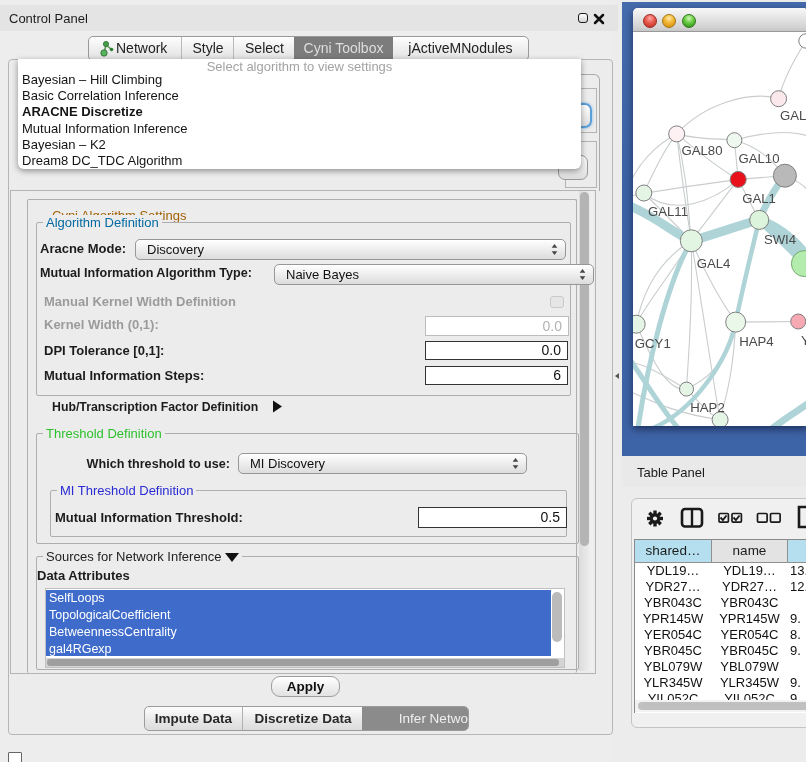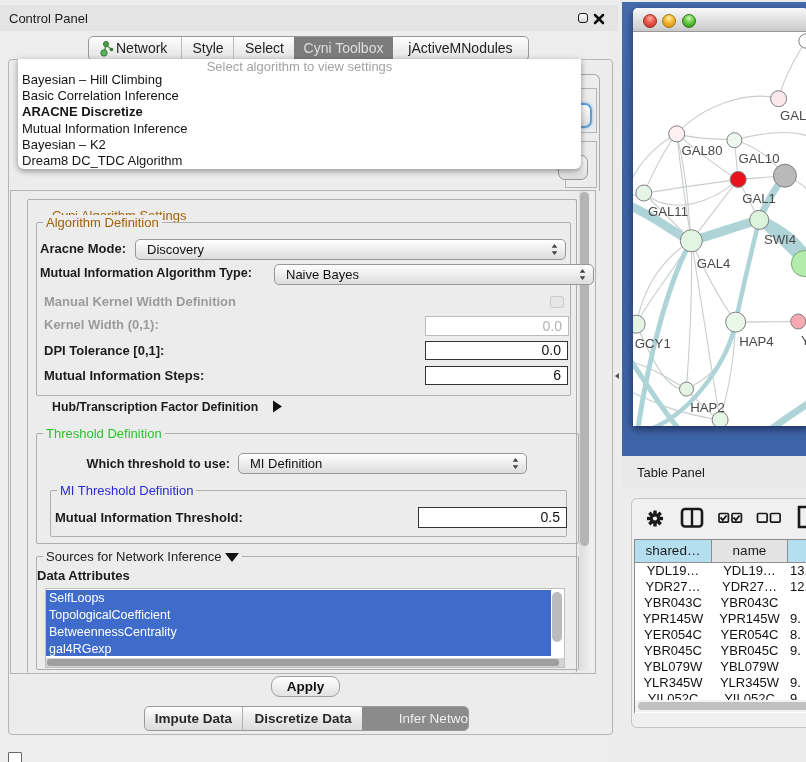--- a/index.html
+++ b/index.html
@@ -212,21 +212,21 @@
   <div class="abs" style="left:10px;top:190px;width:584px;height:482px;border:1px solid #b4b4b4;background:#ececec;"></div>
 
   <div class="abs" style="left:579px;top:191px;width:14px;height:480px;background:linear-gradient(90deg,#dcdcdc,#f2f2f2);"></div>
   <div class="abs" style="left:580px;top:192px;width:9px;height:354px;background:#b4b4b4;border-radius:5px;"></div>
 
   <div class="group" style="left:27px;top:199px;width:548px;height:473px;border-bottom:none;">
     <span class="legend" style="left:21px;color:#a16207;margin-top:16px;">Cyni Algorithm Settings</span>
   </div>
 
   <div class="group" style="left:36px;top:222px;width:533px;height:172px;">
-    <span class="legend" style="left:6px;color:#a16207;">Algorithm Definition</span>
+    <span class="legend" style="left:6px;color:#0369a1;">Algorithm Definition</span>
   </div>
   <div class="lbl b" style="left:40px;top:241px;">Aracne Mode:</div>
   <div class="combo" style="left:135px;top:239px;width:429px;height:19px;">
       <span class="tx">Discovery</span>
     <svg class="ar" width="8" height="15" viewBox="0 0 8 15">
         <path d="M4,2 L6.8,5.8 H1.2 Z" fill="#444"></path>
         <path d="M4,13 L1.2,9.2 H6.8 Z" fill="#444"></path>
       </svg>
   </div>
   <div class="lbl b" style="left:40px;top:266px;font-size:12.6px;">Mutual Information Algorithm Type:</div>
@@ -249,21 +249,21 @@
   <div class="lbl b" style="left:52px;top:400px;font-size:12.3px;">Hub/Transcription Factor Definition</div>
   <svg class="abs" style="left:272px;top:400px;" width="11" height="13" viewBox="0 0 11 13">
       <path d="M1,0.5 L10,6.5 L1,12.5 Z" fill="#111"></path>
     </svg>
 
   <div class="group" style="left:36px;top:433px;width:541px;height:109px;">
     <span class="legend" style="left:6px;color:#2ec12e;">Threshold Definition</span>
   </div>
   <div class="lbl b" style="left:60px;top:457px;width:170px;text-align:right;font-size:12.6px;">Which threshold to use:</div>
   <div class="combo" style="left:238px;top:453px;width:287px;height:19px;">
-      <span class="tx">MI Definition</span>
+      <span class="tx">MI Discovery</span>
     <svg class="ar" width="8" height="15" viewBox="0 0 8 15">
         <path d="M4,2 L6.8,5.8 H1.2 Z" fill="#444"></path>
         <path d="M4,13 L1.2,9.2 H6.8 Z" fill="#444"></path>
       </svg>
   </div>
   <div class="group" style="left:50px;top:490px;width:515px;height:45px;">
     <span class="legend" style="left:6px;color:#2a2ad4;">MI Threshold Definition</span>
   </div>
   <div class="lbl b" style="left:55px;top:510px;">Mutual Information Threshold:</div>
   <div class="field" style="left:418px;top:507px;width:141px;height:19px;border:1.5px solid #333;padding-right:6px;line-height:19px;">0.5</div>

